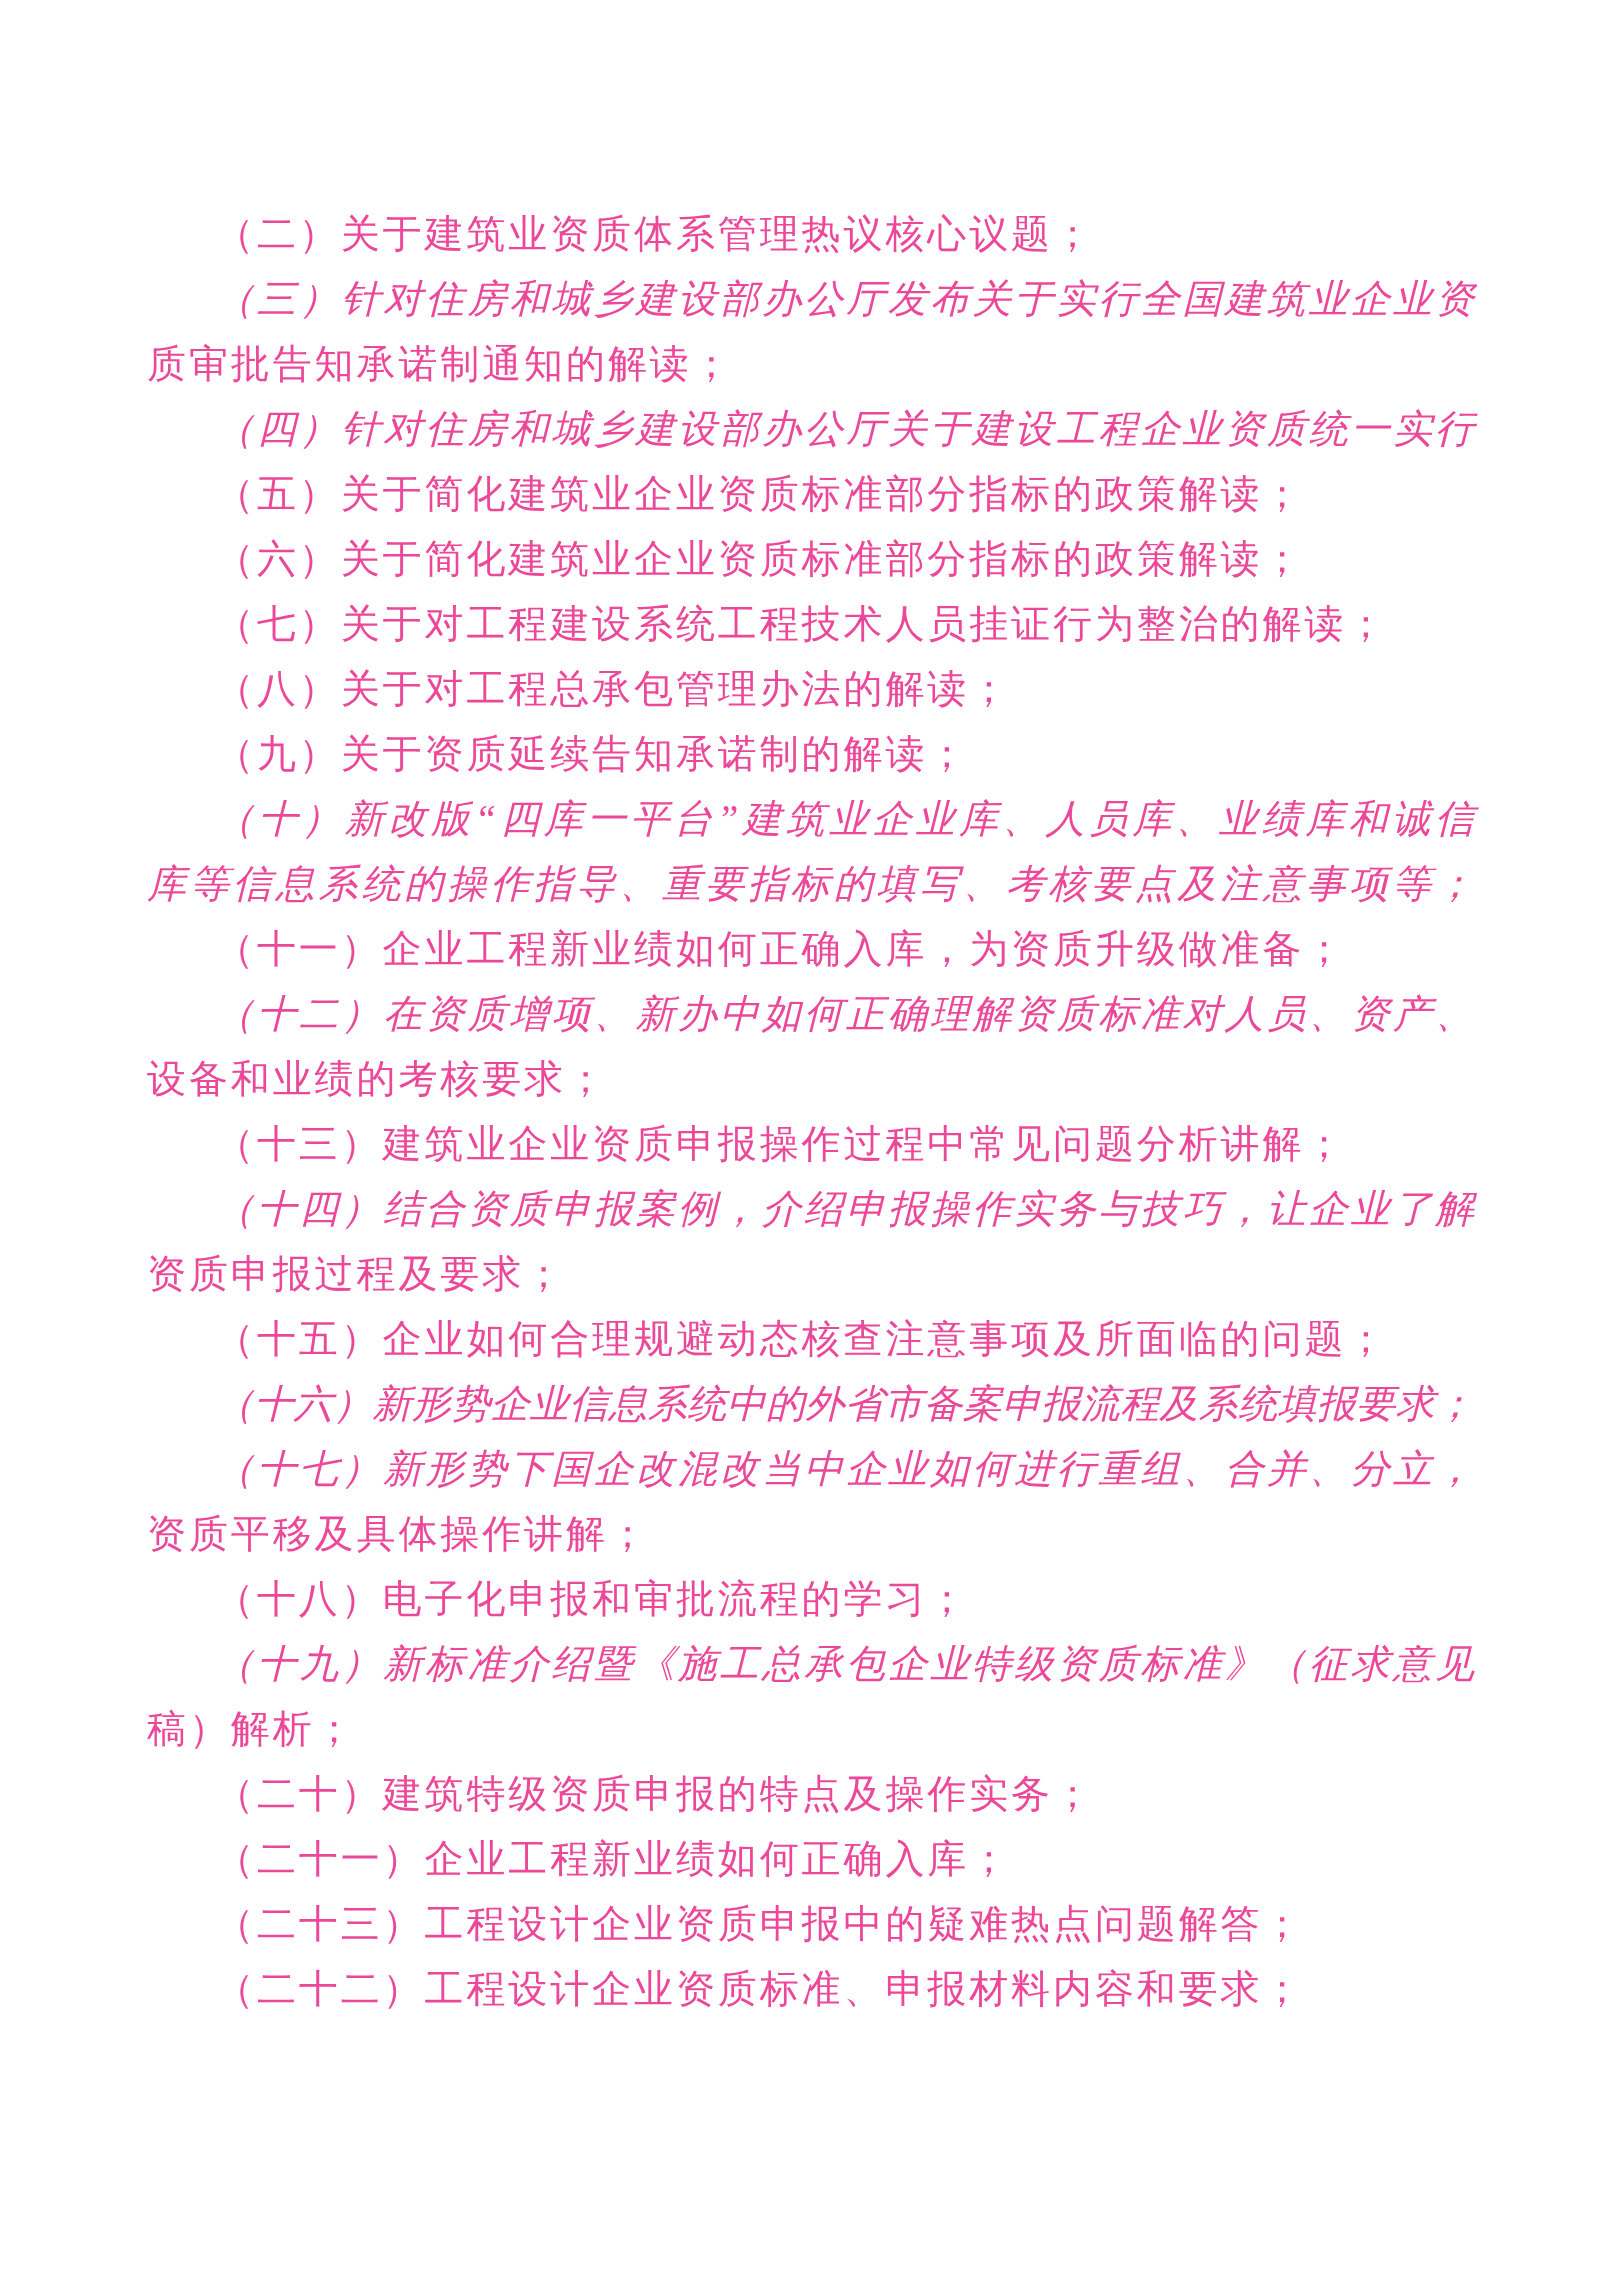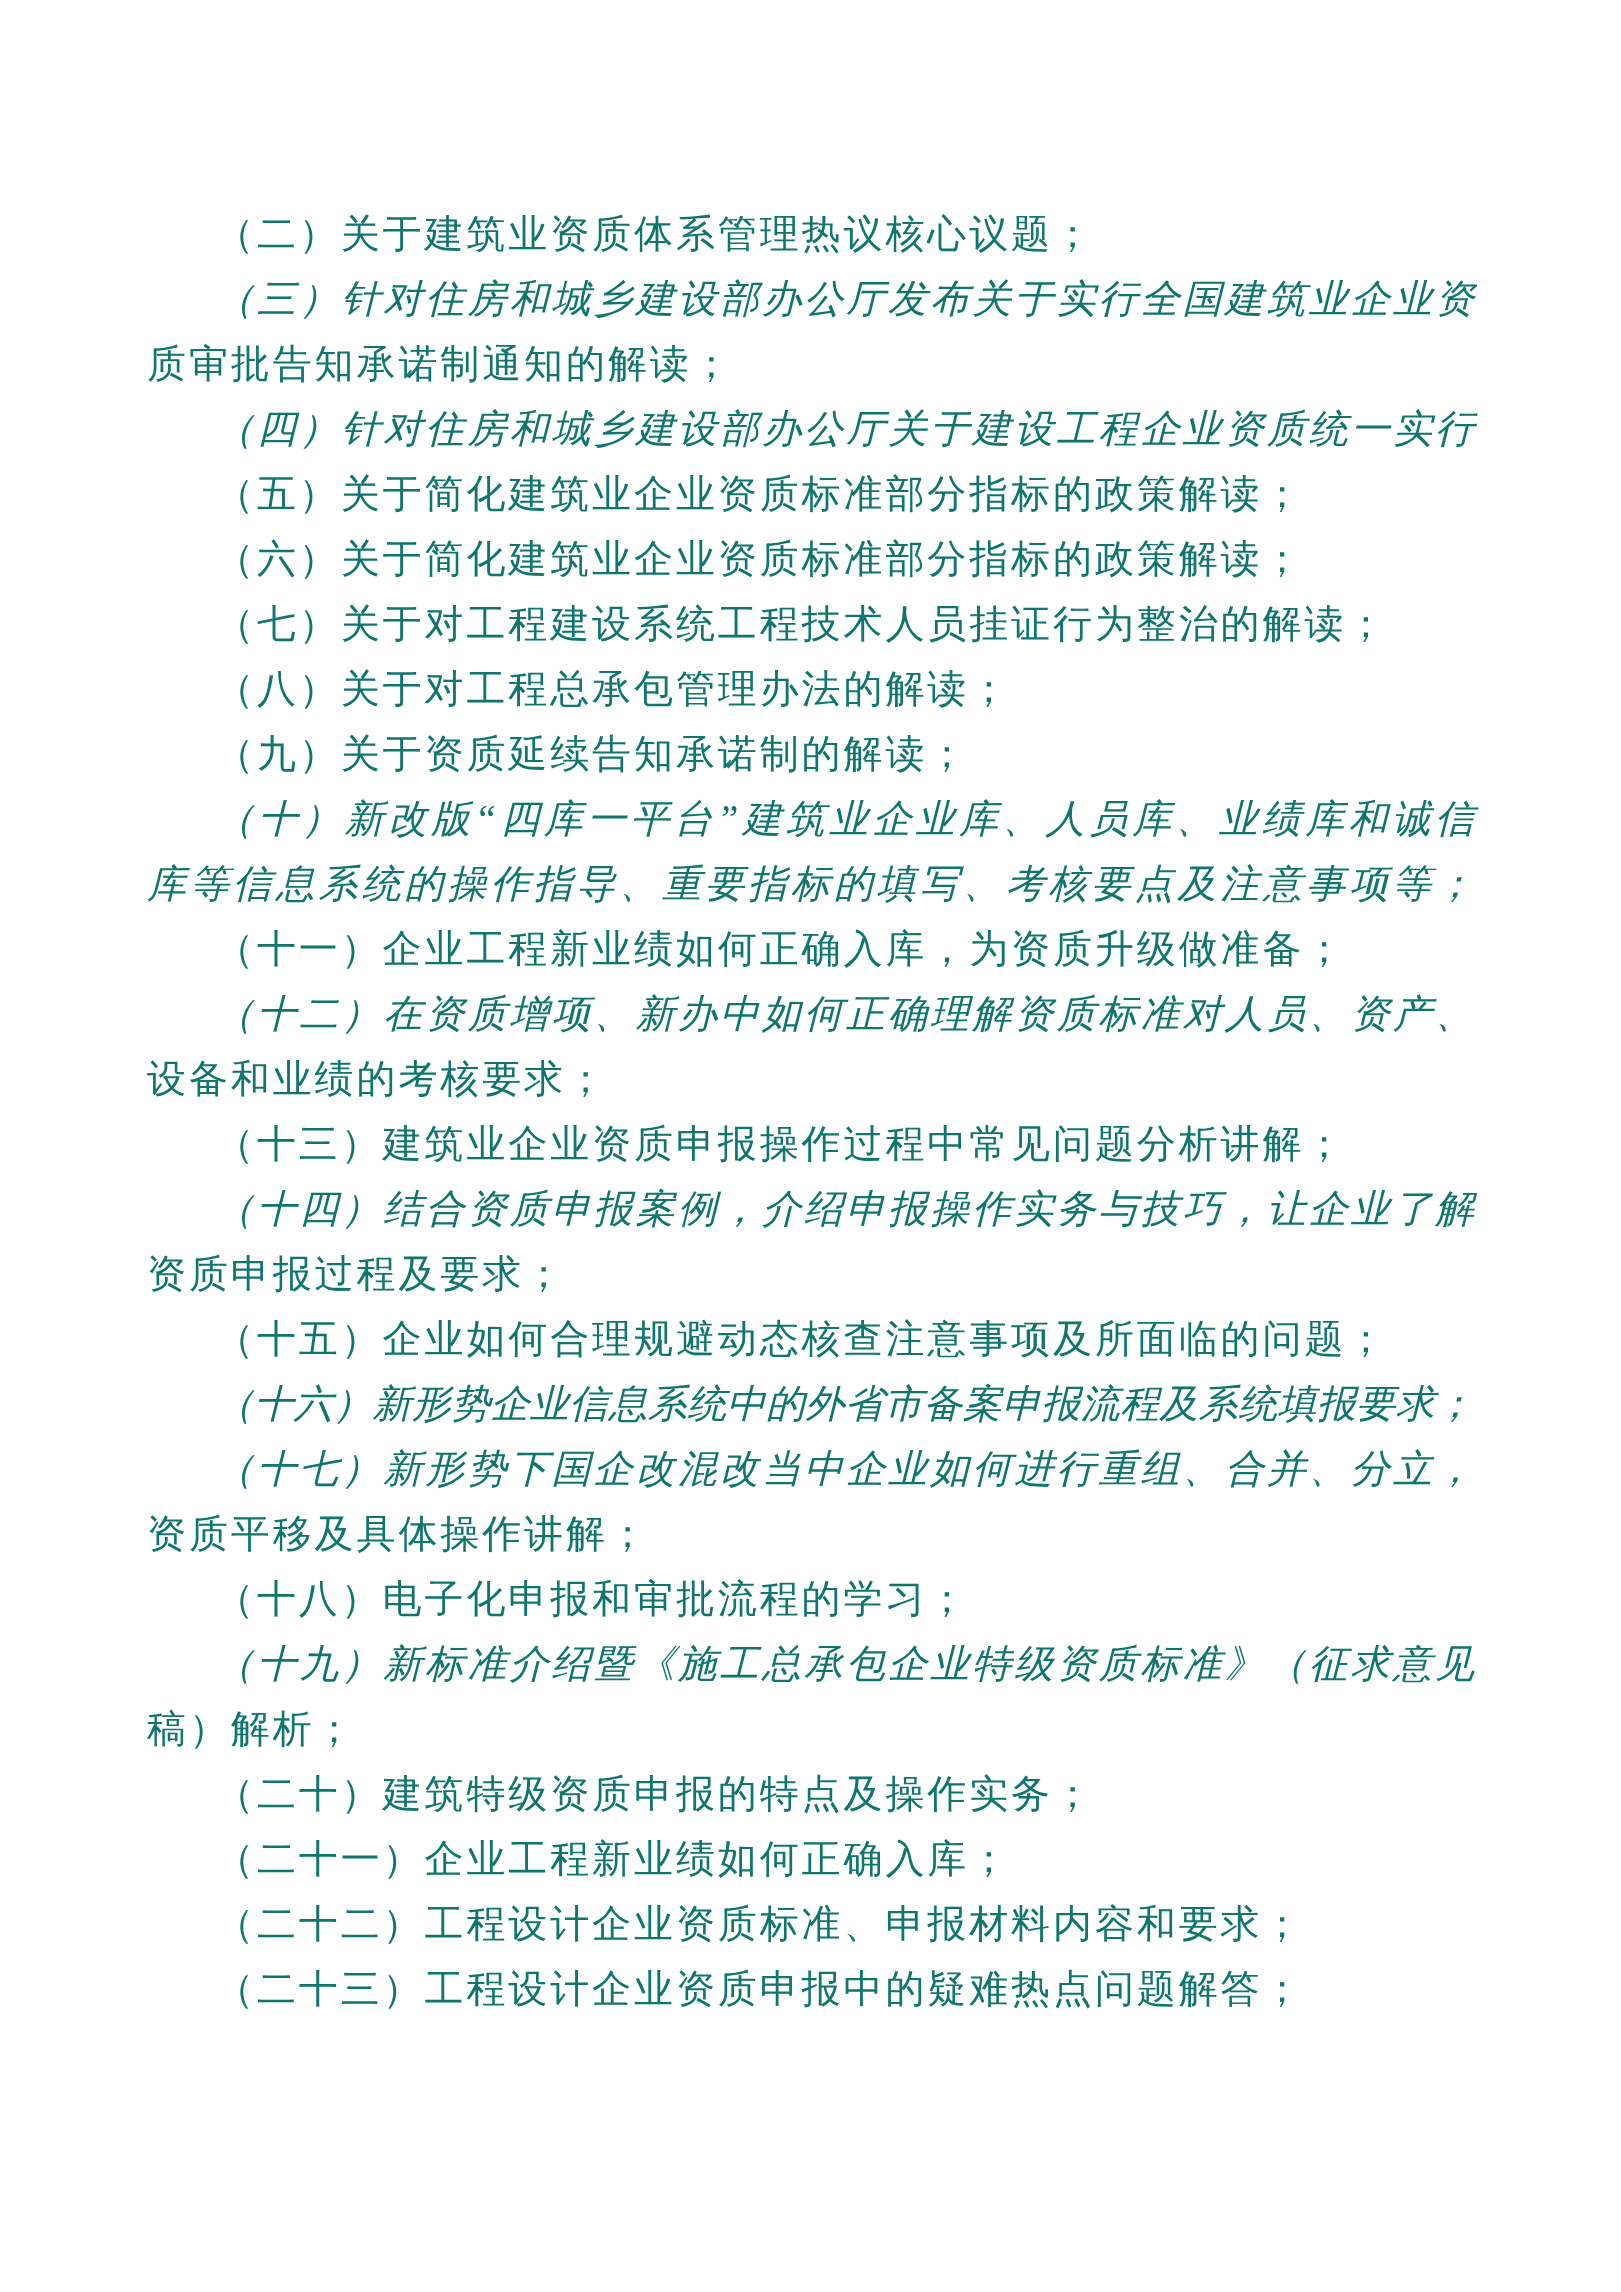--- a/index.html
+++ b/index.html
@@ -7,21 +7,21 @@
     padding: 0;
     background: #ffffff;
   }
   .page {
     position: relative;
     width: 1621px;
     height: 2293px;
     box-sizing: border-box;
     padding: 201px 147px 0 147px;
     background: #ffffff;
-    color: #0f766e;
+    color: #ec4899;
     font-family: "Liberation Serif", serif;
     font-size: 39px;
     overflow: hidden;
   }
   .ln {
     height: 65px;
     line-height: 65px;
     letter-spacing: 2.9px;
     white-space: nowrap;
     text-align: left;
@@ -62,16 +62,16 @@
   <div class="ln">资质申报过程及要求；</div>
   <div class="ln ind">（十五）企业如何合理规避动态核查注意事项及所面临的问题；</div>
   <div class="ln ind just">（十六）新形势企业信息系统中的外省市备案申报流程及系统填报要求；</div>
   <div class="ln ind just">（十七）新形势下国企改混改当中企业如何进行重组、合并、分立，</div>
   <div class="ln">资质平移及具体操作讲解；</div>
   <div class="ln ind">（十八）电子化申报和审批流程的学习；</div>
   <div class="ln ind just">（十九）新标准介绍暨《施工总承包企业特级资质标准》（征求意见</div>
   <div class="ln">稿）解析；</div>
   <div class="ln ind">（二十）建筑特级资质申报的特点及操作实务；</div>
   <div class="ln ind">（二十一）企业工程新业绩如何正确入库；</div>
+  <div class="ln ind">（二十三）工程设计企业资质申报中的疑难热点问题解答；</div>
   <div class="ln ind">（二十二）工程设计企业资质标准、申报材料内容和要求；</div>
-  <div class="ln ind">（二十三）工程设计企业资质申报中的疑难热点问题解答；</div>
 </div>
 
 
 </body></html>

